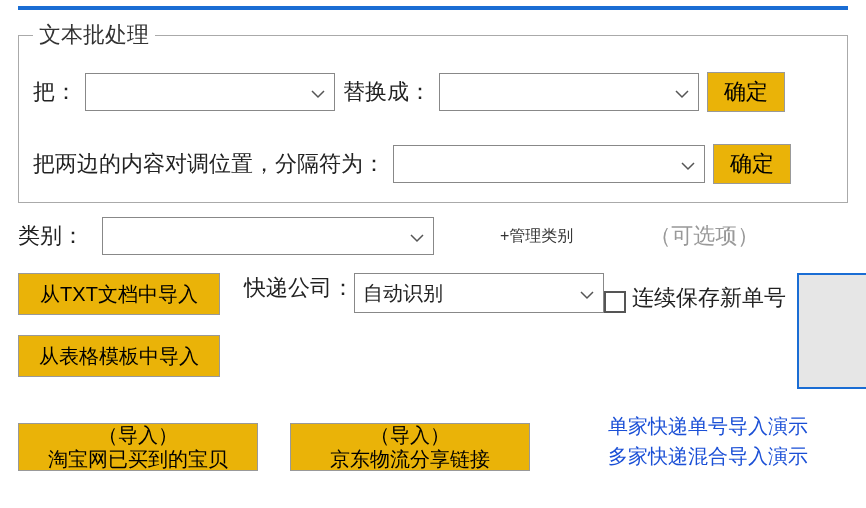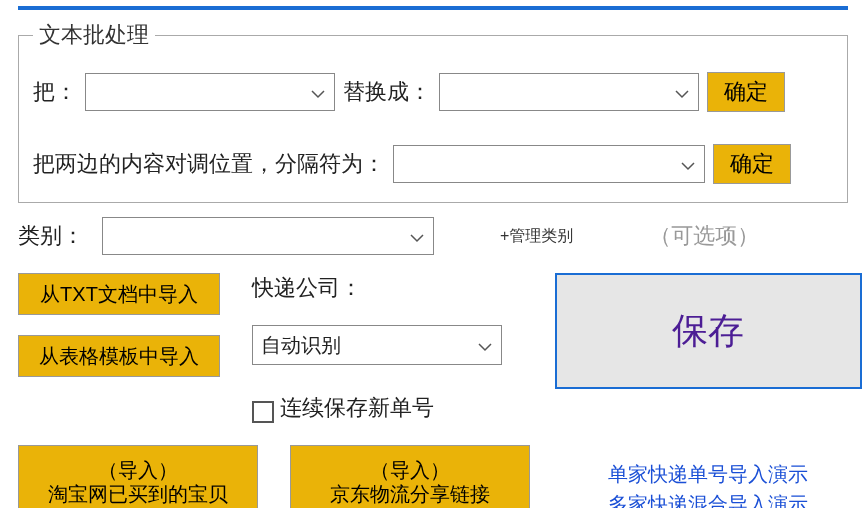--- a/index.html
+++ b/index.html
@@ -67,21 +67,21 @@
       align-items: center;
       justify-content: center;
     }
     .btn-wide {
       width: 202px;
       height: 42px;
       font-size: 20px;
     }
     .btn-wide-multi {
       width: 240px;
-      height: 74px;
+      height: 48px;
       font-size: 20px;
       flex-direction: column;
       line-height: 1.2;
       padding: 4px;
     }
     .link { color: #1a4fd6; font-size: 20px; cursor: pointer; line-height: 1.5; }
     .optional { color: #999; font-size: 22px; text-align: right; }
     .plus-link { color: #333; font-size: 16px; cursor: pointer; }
     .checkbox-wrap { display: flex; align-items: flex-end; gap: 6px; }
     .checkbox {
@@ -97,22 +97,22 @@
       align-items: flex-start;
     }
     .col-left {
       display: flex;
       flex-direction: column;
       gap: 20px;
       width: 210px;
     }
     .col-mid {
       display: flex;
-      flex-direction: column;
-      gap: 22px;
+      flex-direction: row;
+      gap: 0;
       flex: 1;
     }
     .col-right {
       width: 280px;
       display: flex;
       flex-direction: column;
       align-items: center;
     }
     .save-btn {
       width: 307px;

